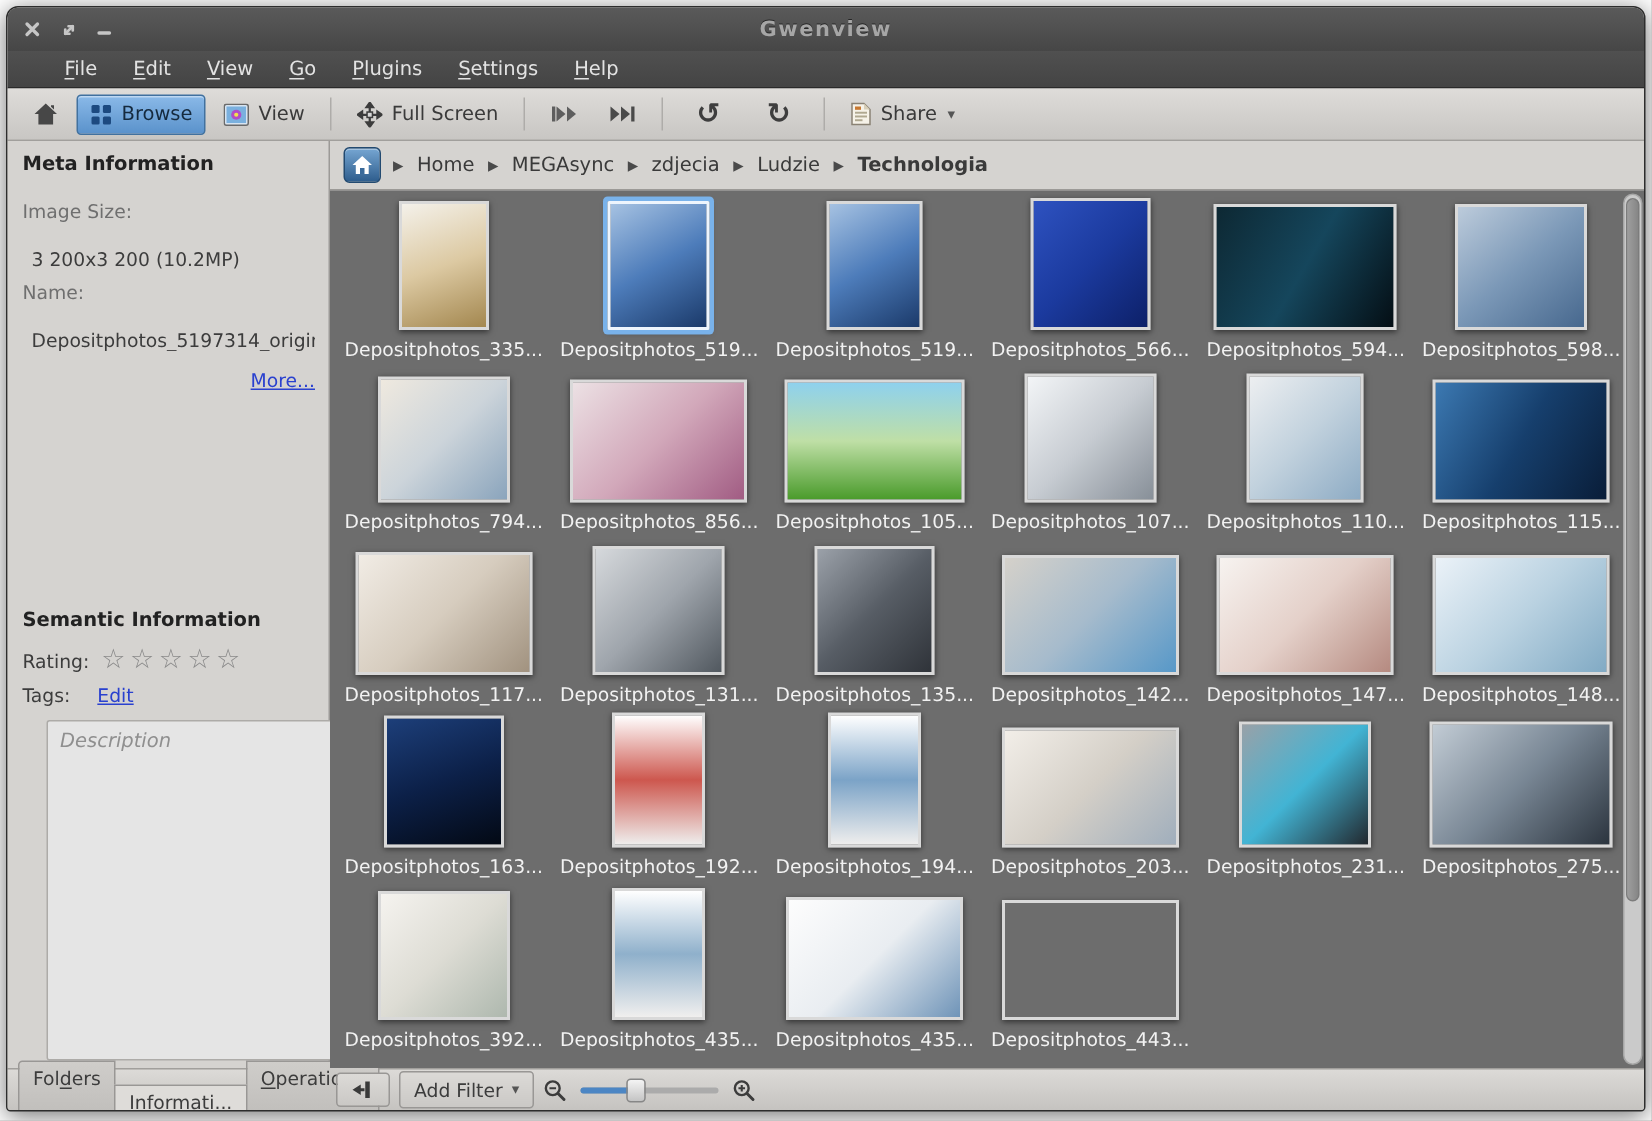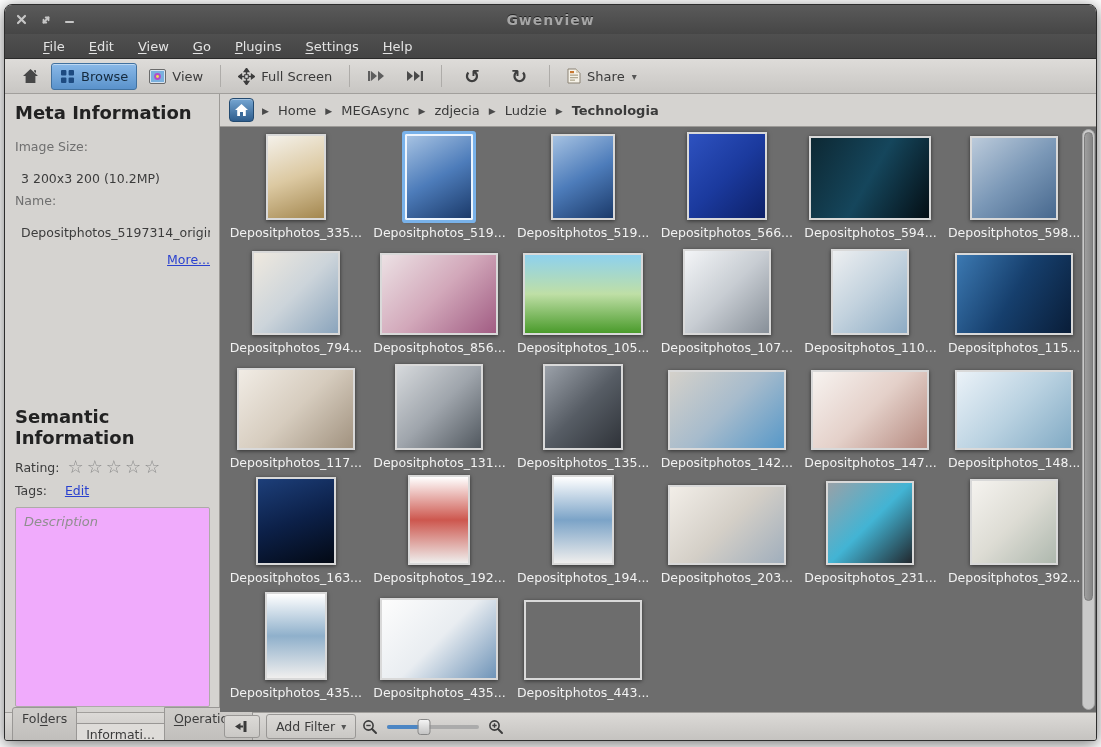--- a/index.html
+++ b/index.html
@@ -33,32 +33,32 @@
   .tsep { width:1px; height:22px; background:#aeaca9; margin:0 5px; }
   .rot-icon { font-size:19px; line-height:16px; color:#3e3e3e; font-weight:bold; padding:0 5px; }
   .dd-arrow { font-size:10px; color:#555; margin-left:1px; }
 
   
   .main { flex:1 1 auto; display:flex; min-height:0; }
 
   
   .sidebar { width:215px; flex:0 0 auto; background:#d5d3d0; border-right:1px solid #9c9a97;
     display:flex; flex-direction:column; padding:7px 9px 5px 10px; font-size:12.5px; color:#3c3c3c; }
-  .panel-title { font-weight:bold; font-size:18px; color:#222; margin:1px 0 9px; }
+  .panel-title { font-weight:bold; font-size:13px; color:#222; margin:1px 0 9px; }
   .field-label { color:#6f6f6f; margin-top:7px; }
   .field-value { margin-left:6px; margin-top:17px; white-space:nowrap; overflow:hidden; }
   .more-link { align-self:flex-end; color:#2a41cf; text-decoration:underline; margin-top:12px; cursor:pointer; }
   .meta-block { height:304px; display:flex; flex-direction:column; }
   .sem-block { flex:1; display:flex; flex-direction:column; min-height:0; }
   .rating-row { display:flex; align-items:center; gap:8px; margin:1px 0 4px; }
   .stars { color:#8a8a8a; font-size:18px; letter-spacing:3px; line-height:18px; }
   .tags-row { display:flex; align-items:center; gap:18px; margin:3px 0 9px; }
   .link { color:#2a41cf; text-decoration:underline; cursor:pointer; }
-  .desc { flex:1; width:100%; background:#f0abfc; border:1px solid #adaba8; border-radius:2px;
-    resize:none; font-family:"DejaVu Sans",sans-serif; font-size:13px; color:#555; padding:6px 8px; outline:none; }
+  .desc { flex:1; width:100%; background:#e5e5e5; border:1px solid #adaba8; border-radius:2px;
+    resize:none; font-family:"DejaVu Sans",sans-serif; font-size:13px; color:#555; padding:6px 8px; outline:none;margin-left:16px; }
   .desc::placeholder { color:#8f8f8f; font-style:italic; }
 
   
   .content { flex:1 1 auto; display:flex; flex-direction:column; min-width:0; }
   .crumbbar { height:33px; flex:0 0 auto; background:#d5d3d0; border-bottom:1px solid #9c9a97;
     display:flex; align-items:center; padding:0 9px; gap:8px; font-size:13px; color:#3a3a3a; }
   .crumb-home { width:25px; height:24px; border-radius:4px; background:linear-gradient(#76a6d2,#2e5d8d);
     border:1px solid #234a70; display:flex; align-items:center; justify-content:center; box-shadow:inset 0 1px 0 rgba(255,255,255,.35); }
   .crumb-arrow { font-size:9px; color:#4a4a4a; padding-top:1px; }
   .crumb { padding:2px 1px; }
@@ -347,20 +347,24 @@
               </div>
               <div class="cell">
                 <div class="timg" style="width: 118px; height: 80px; background: linear-gradient(135deg, rgb(242, 238, 232), rgb(212, 207, 199), rgb(160, 174, 188));"></div>
                 <div class="tlabel">Depositphotos_203...</div>
               </div>
               <div class="cell">
                 <div class="timg" style="width: 88px; height: 84px; background: linear-gradient(135deg, rgb(153, 161, 168), rgb(66, 180, 212), rgb(34, 40, 46));"></div>
                 <div class="tlabel">Depositphotos_231...</div>
               </div>
               <div class="cell">
+                <div class="timg" style="width: 122px; height: 84px; background: linear-gradient(135deg, rgb(194, 204, 213), rgb(120, 134, 148), rgb(43, 52, 62));"></div>
+                <div class="tlabel">Depositphotos_275...</div>
+              </div>
+              <div class="cell">
                 <div class="timg" style="width: 88px; height: 86px; background: linear-gradient(135deg, rgb(245, 243, 239), rgb(221, 220, 212), rgb(174, 184, 174));"></div>
                 <div class="tlabel">Depositphotos_392...</div>
               </div>
               <div class="cell">
                 <div class="timg" style="width: 62px; height: 88px; background: linear-gradient(rgb(255, 255, 255), rgb(143, 176, 203), rgb(240, 239, 238));"></div>
                 <div class="tlabel">Depositphotos_435...</div>
               </div>
               <div class="cell">
                 <div class="timg" style="width: 118px; height: 82px; background: linear-gradient(135deg, rgb(253, 253, 253), rgb(233, 237, 241), rgb(111, 148, 184));"></div>
                 <div class="tlabel">Depositphotos_435...</div>

